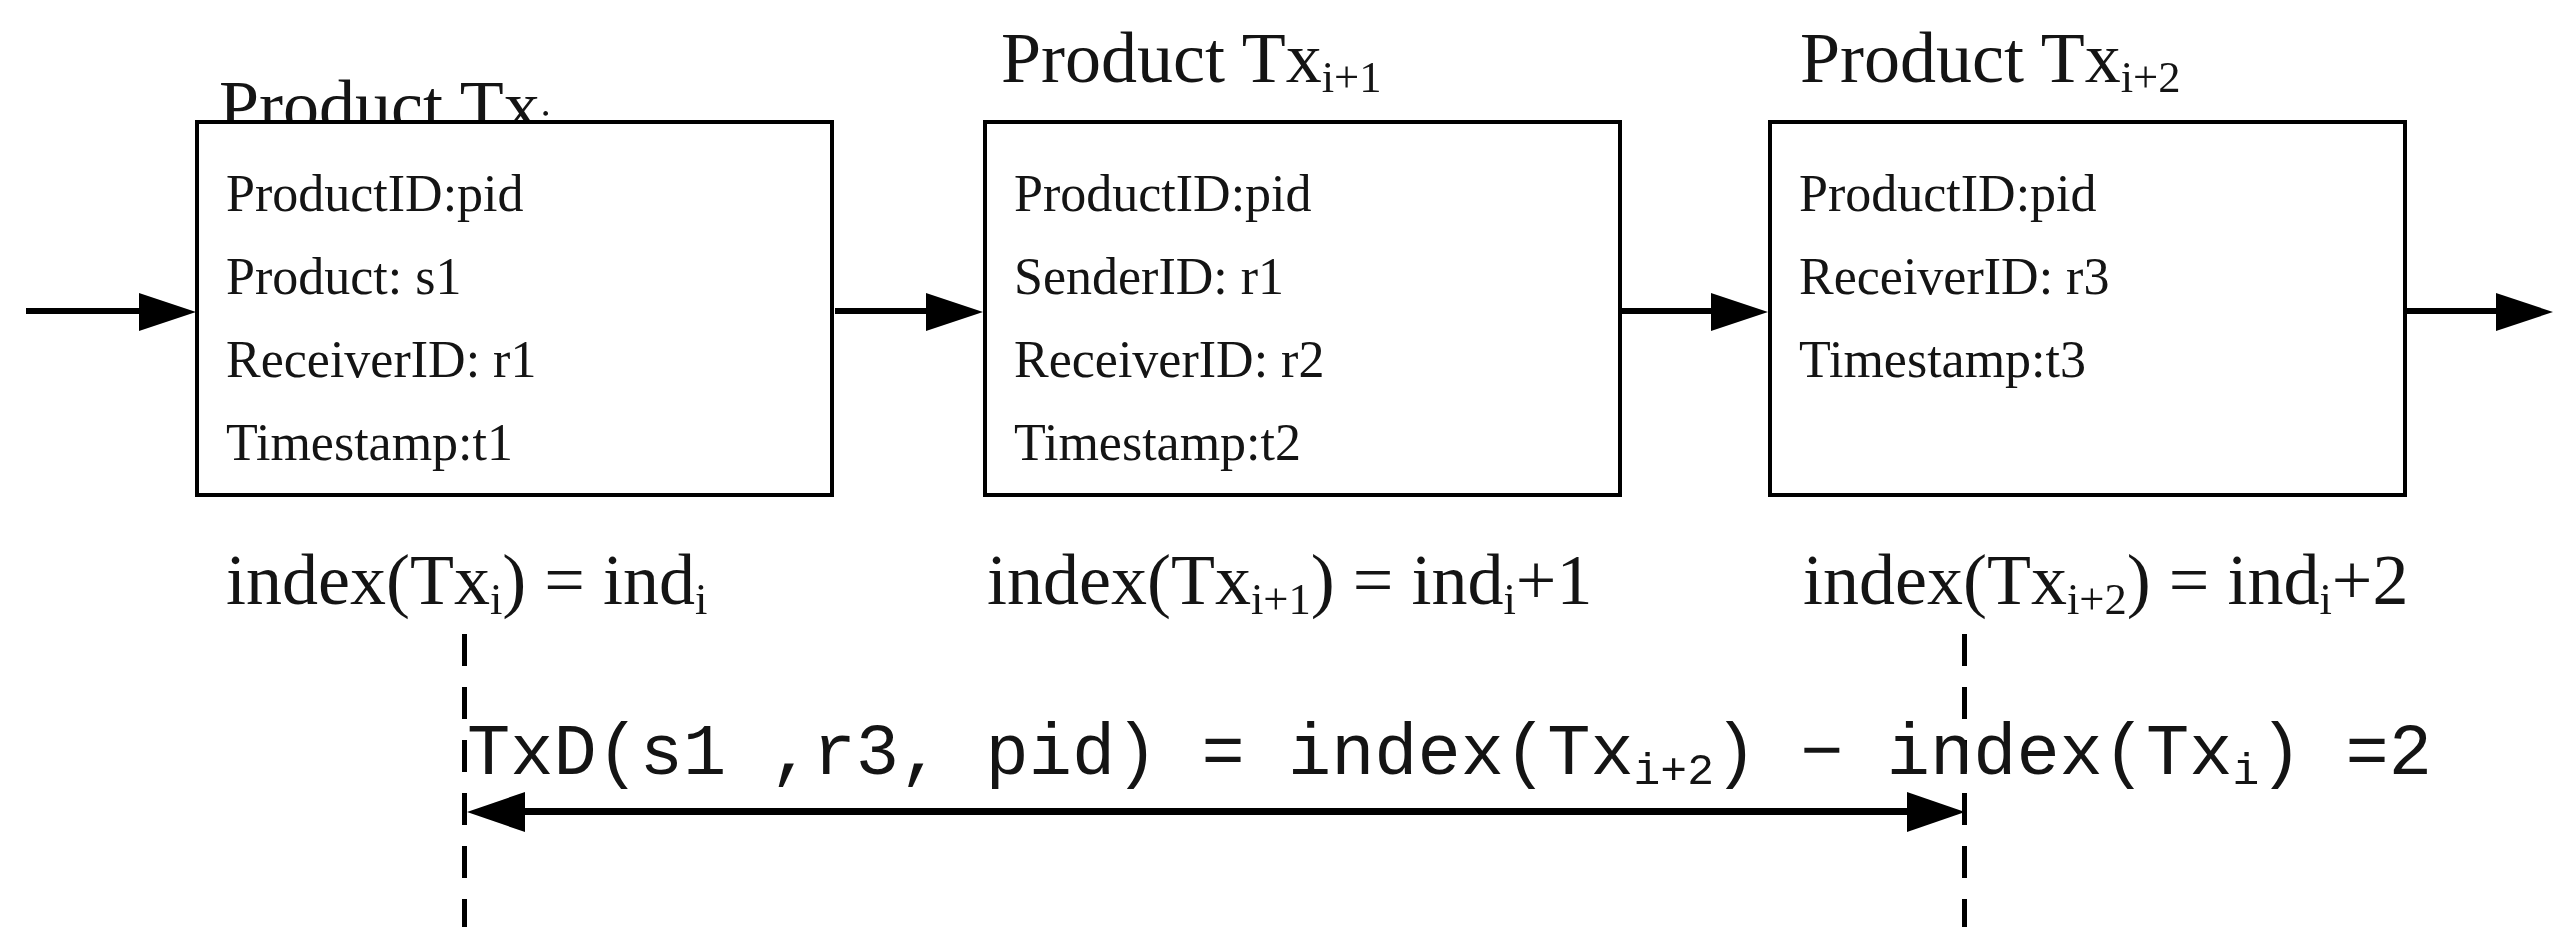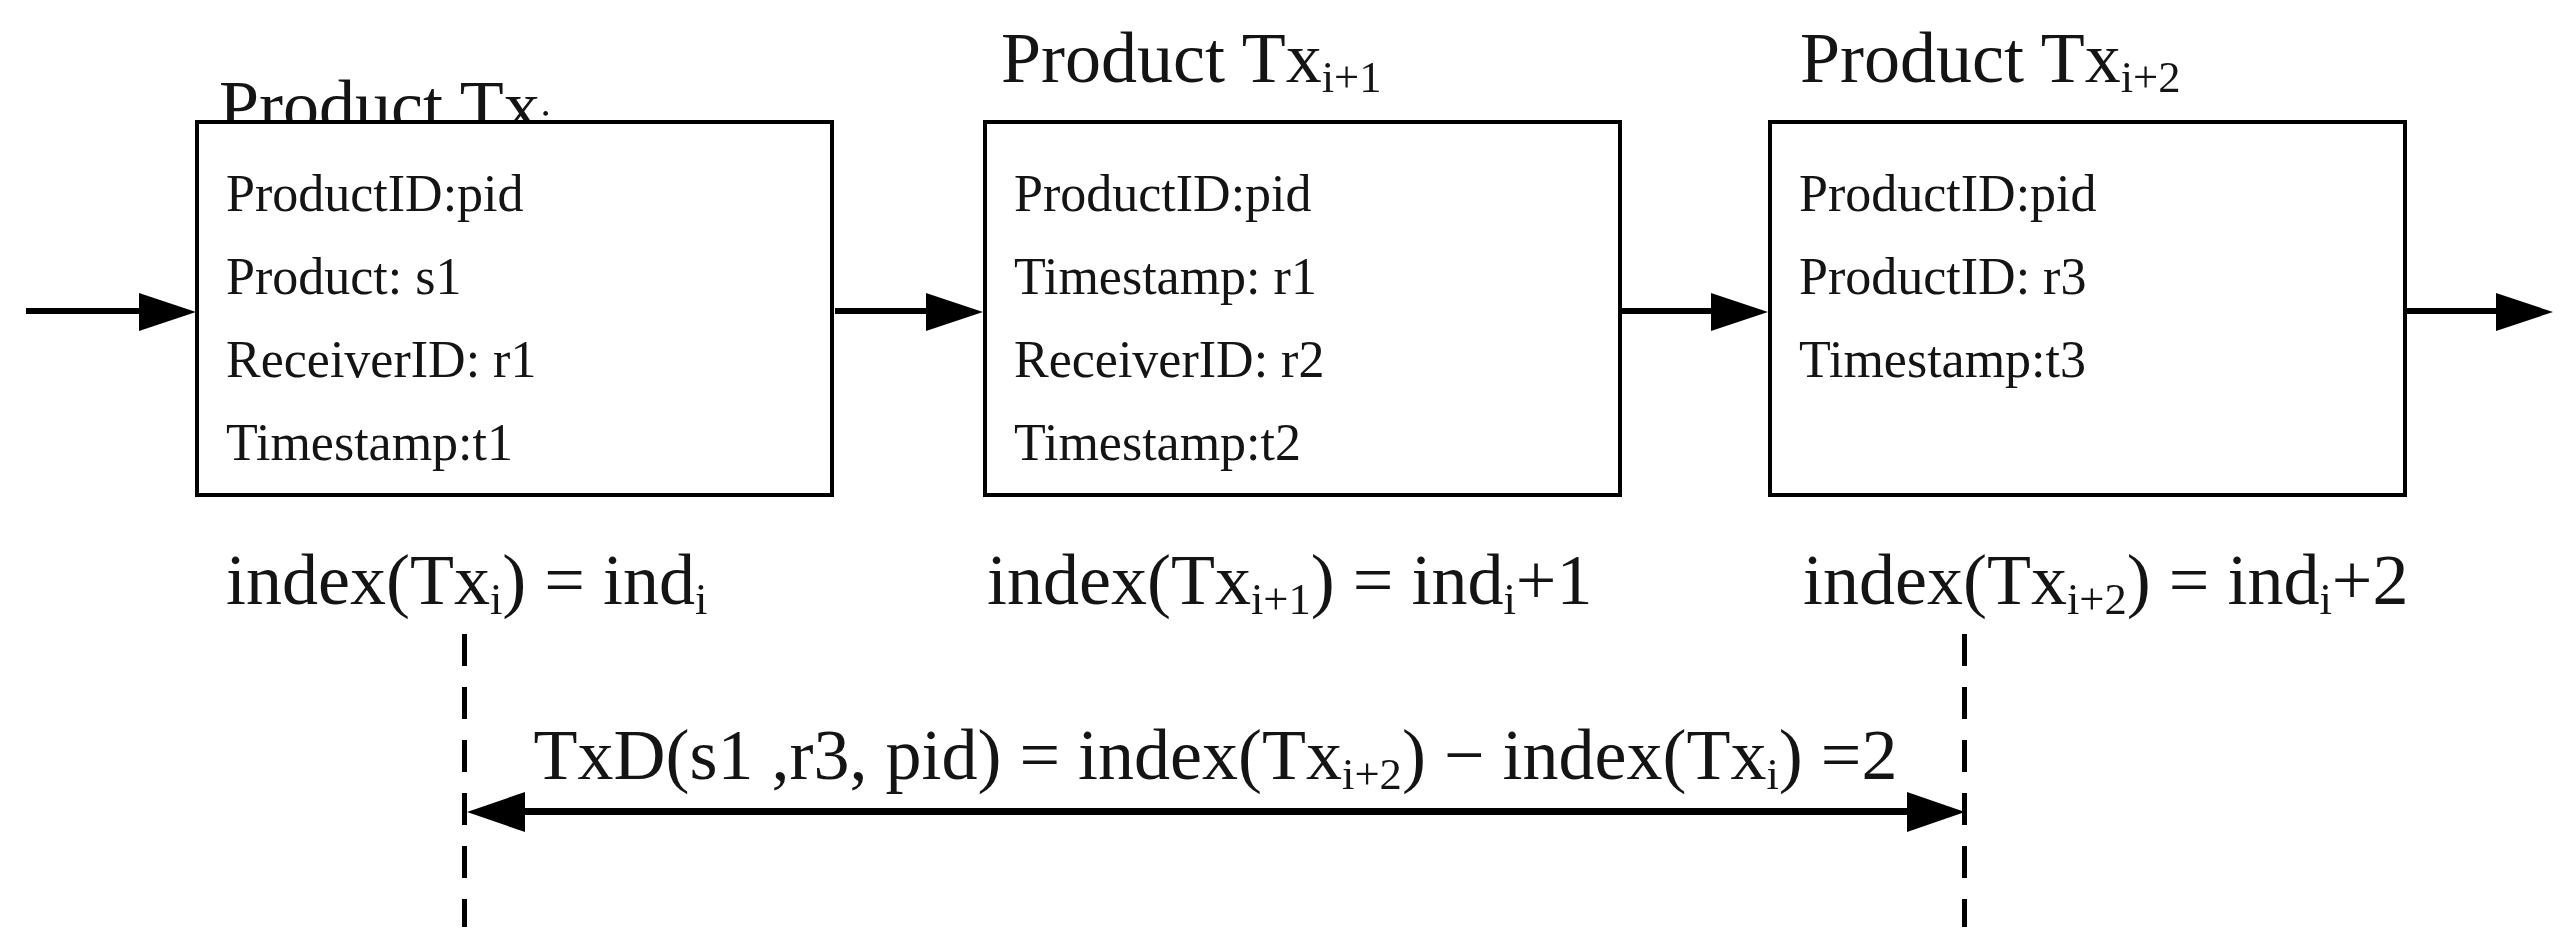--- a/index.html
+++ b/index.html
@@ -90,20 +90,21 @@
       to bottom,
       #000000 0px, #000000 32px,
       transparent 32px, transparent 53px
     );
   }
   .formula {
     top: 714px;
     left: 467px;
     width: 1497px;
     text-align: center;
+    font-family: Liberation Mono, monospace;
   }
 </style>
 </head>
 <body>
 
 <div class="canvas">
 
   <div class="shaft-h" style="left:26px; top:308px; width:120px;"></div>
   <div class="head-right" style="left:139px; top:293px;"></div>
 
@@ -121,30 +122,30 @@
     <div>ProductID:pid</div>
     <div>Product: s1</div>
     <div>ReceiverID: r1</div>
     <div>Timestamp:t1</div>
   </div>
   <div class="txt index-row" style="left:226px;"><span>index(Tx</span><span class="sub">i</span><span>) = ind</span><span class="sub">i</span><span></span></div>
 
   <div class="txt title-row" style="left:1001px;"><span>Product Tx</span><span class="sub">i+1</span></div>
   <div class="tx-box" style="left:983px;">
     <div>ProductID:pid</div>
-    <div>Timestamp: r1</div>
+    <div>SenderID: r1</div>
     <div>ReceiverID: r2</div>
     <div>Timestamp:t2</div>
   </div>
   <div class="txt index-row" style="left:987px;"><span>index(Tx</span><span class="sub">i+1</span><span>) = ind</span><span class="sub">i</span><span>+1</span></div>
 
   <div class="txt title-row" style="left:1800px;"><span>Product Tx</span><span class="sub">i+2</span></div>
   <div class="tx-box" style="left:1768px;">
     <div>ProductID:pid</div>
-    <div>ProductID: r3</div>
+    <div>ReceiverID: r3</div>
     <div>Timestamp:t3</div>
   </div>
   <div class="txt index-row" style="left:1803px;"><span>index(Tx</span><span class="sub">i+2</span><span>) = ind</span><span class="sub">i</span><span>+2</span></div>
 
   <div class="dashline" style="left:462px;"></div>
   <div class="dashline" style="left:1962px;"></div>
 
   <div class="txt formula"><span>TxD(s1 ,r3, pid) = index(Tx</span><span class="sub">i+2</span><span>) − index(Tx</span><span class="sub">i</span><span>) =2</span></div>
   <div class="dist-shaft"></div>
   <div class="dist-head-left"></div>

